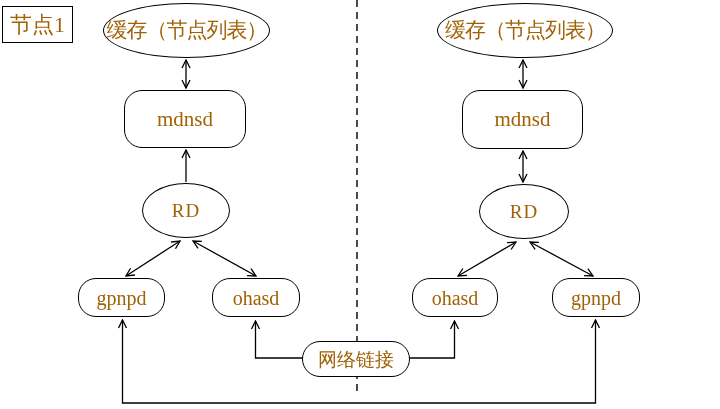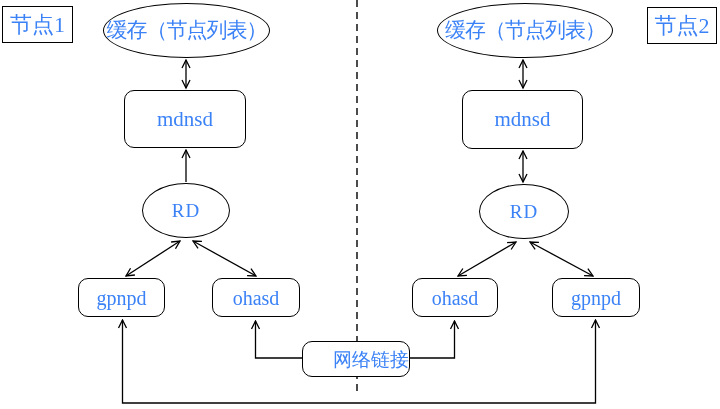--- a/index.html
+++ b/index.html
@@ -1,26 +1,26 @@
 <!DOCTYPE html>
 <html><head>
 <meta charset="utf-8">
 <style>
   html,body{margin:0;padding:0;background:#ffffff;}
   .stage{
     position:relative;width:720px;height:409px;background:#ffffff;overflow:hidden;
-    font-family:"Liberation Serif","DejaVu Serif",serif;color:#3b82f6;
+    font-family:"Liberation Serif","DejaVu Serif",serif;color:#a16207;
   }
   .wires{position:absolute;left:0;top:0;z-index:1;}
   .box{
     position:absolute;box-sizing:border-box;border:1.4px solid #000;background:#fff;
     display:flex;align-items:center;justify-content:center;z-index:2;
     white-space:nowrap;line-height:1;
   }
-  .rounded{border-radius:10px;}
+  .rounded{border-radius:18px;}
   .ellipse{border-radius:50%;}
   .nodelabel{font-size:22px;}
   .cache{font-size:21px;letter-spacing:-1px;}
   .mdnsd{font-size:21px;}
   .rd{font-size:19px;letter-spacing:1px;}
   .daemon{font-size:20px;text-align:center;}
   .netlink{font-size:19px;z-index:3;}
 </style>
 </head>
 <body>
@@ -71,36 +71,33 @@
   <div class="box ellipse rd" style="left:142px;top:183px;width:88px;height:55px;">
     <span>RD</span>
   </div>
   <div class="box rounded daemon" style="left:78px;top:278px;width:87px;height:39px;">
     <span>gpnpd</span>
   </div>
   <div class="box rounded daemon" style="left:212px;top:278px;width:88px;height:39px;">
     <span>ohasd</span>
   </div>
 
-  <div class="box nodelabel" style="left:647px;top:7px;width:70px;height:37px;">
-    <span>节点2</span>
-  </div>
   <div class="box ellipse cache" style="left:437px;top:3px;width:176px;height:55px;">
     <span>缓存（节点列表）</span>
   </div>
   <div class="box rounded mdnsd" style="left:462px;top:90px;width:121px;height:59px;">
     <span>mdnsd</span>
   </div>
   <div class="box ellipse rd" style="left:479px;top:184px;width:90px;height:55px;">
     <span>RD</span>
   </div>
   <div class="box rounded daemon" style="left:412px;top:278px;width:86px;height:39px;">
     <span>ohasd</span>
   </div>
   <div class="box rounded daemon" style="left:552px;top:278px;width:88px;height:39px;">
     <span>gpnpd</span>
   </div>
 
-  <div class="box rounded netlink" style="left:302px;top:341px;width:108px;height:36px;justify-content:flex-end;">
+  <div class="box rounded netlink" style="left:302px;top:341px;width:108px;height:36px;">
     <span>网络链接</span>
   </div>
 
 </div>
 
 </body></html>

